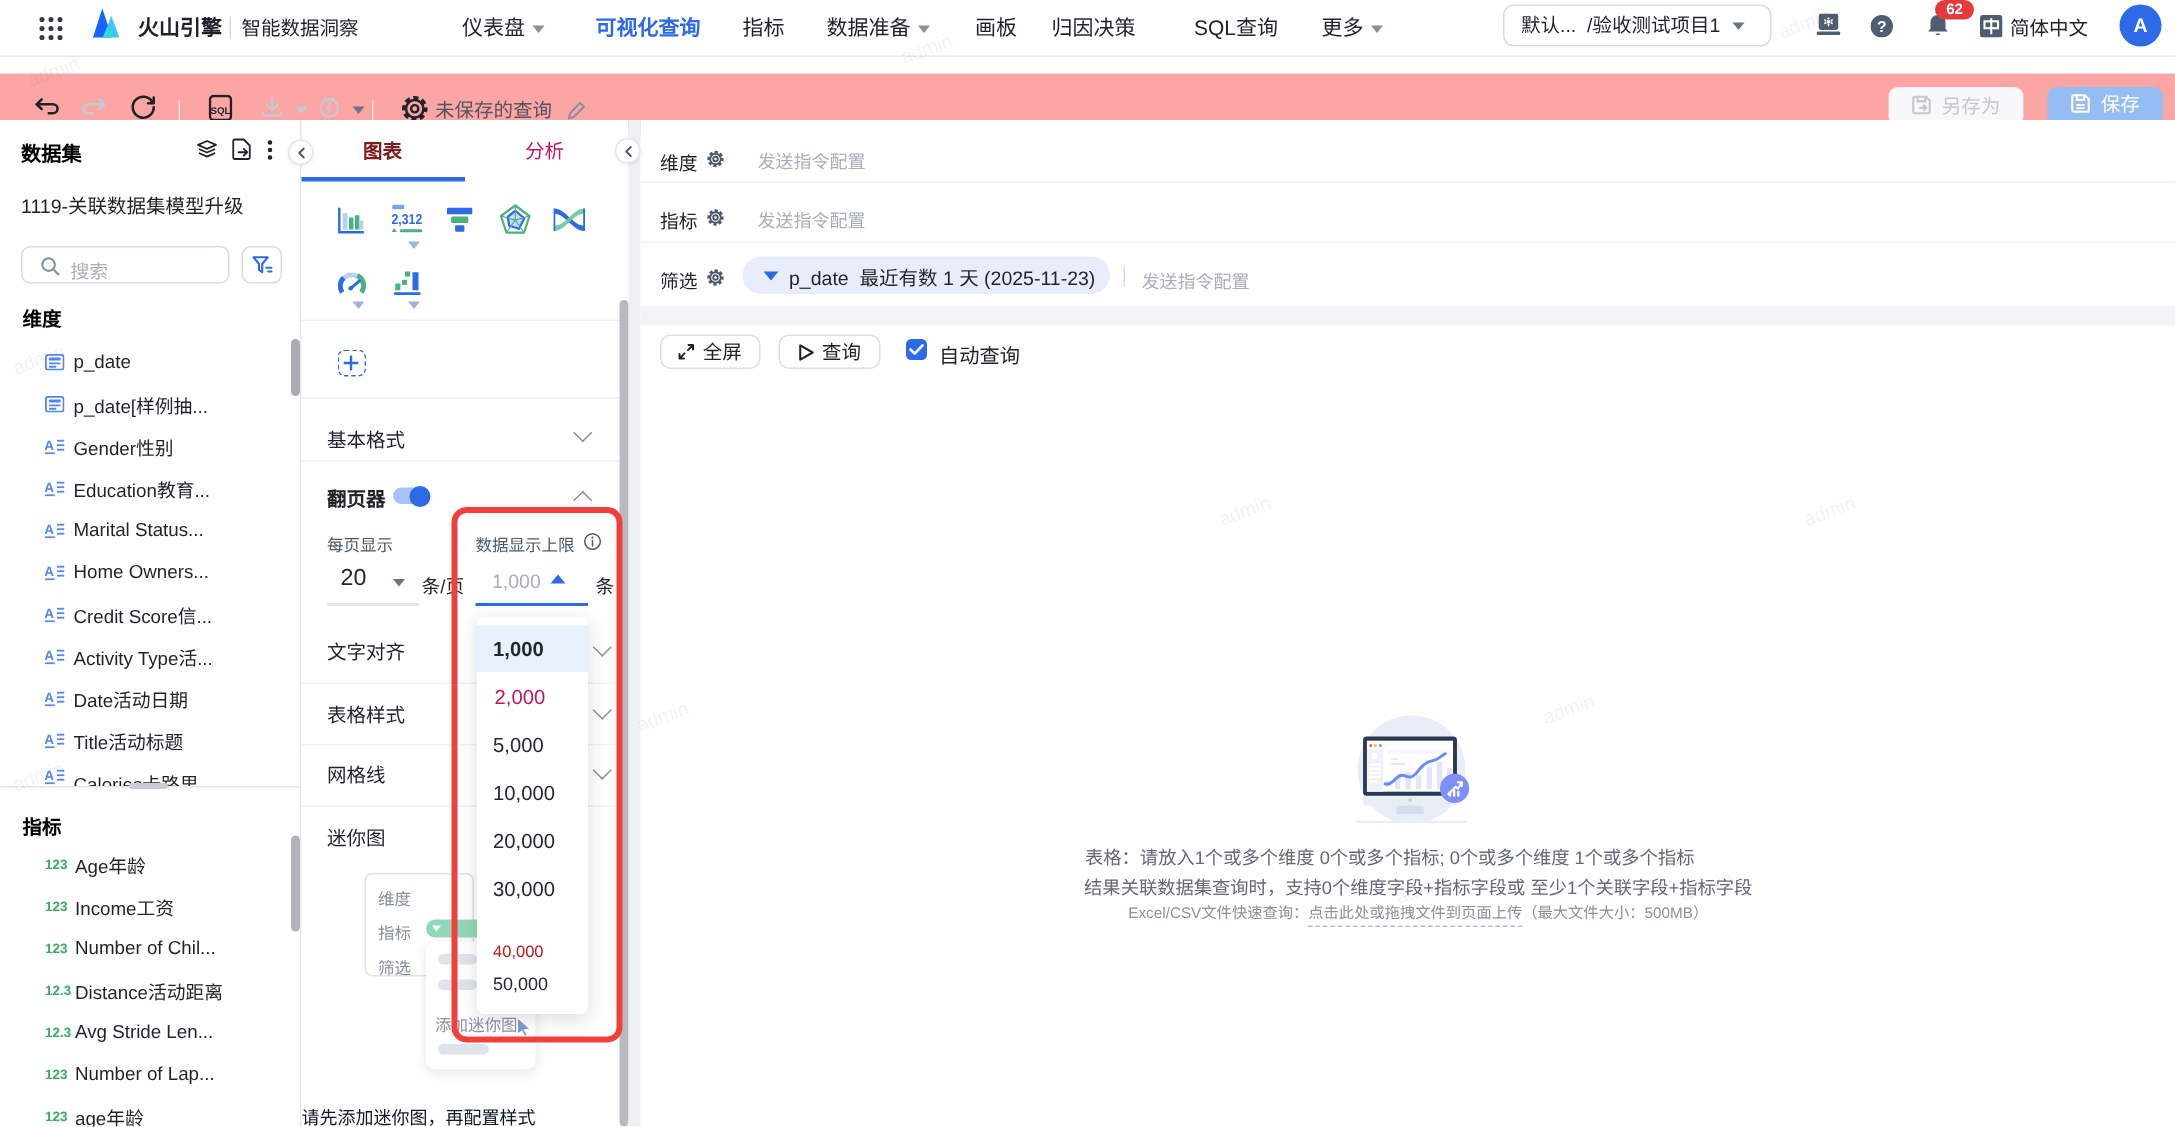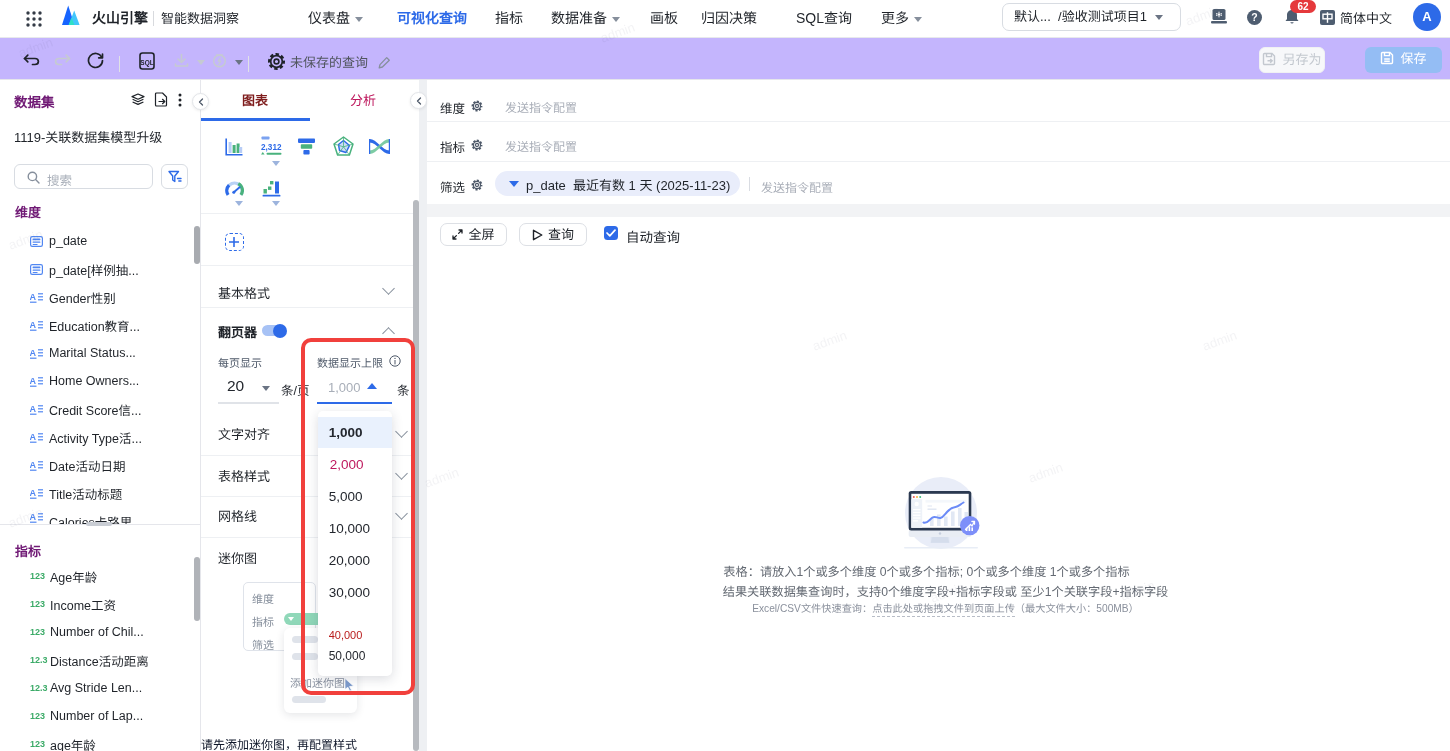--- a/index.html
+++ b/index.html
@@ -8,32 +8,32 @@
   font-family:"Liberation Sans", sans-serif; color:#1d2129; }
 .abs { position:absolute; }
 #page { position:relative; width:1450px; height:751px; }
 
 #topnav { position:absolute; left:0; top:0; width:1450px; height:38px; background:#fff;
   border-bottom:1px solid #e7e9ec; }
 .navitem { position:absolute; top:0; height:37px; line-height:37px; font-size:14px; color:#1f2329; white-space:nowrap; }
 .navitem.active { color:#2d6ae8; font-weight:bold; }
 .caret-dn { display:inline-block; width:0; height:0; border-left:4px solid transparent; border-right:4px solid transparent; border-top:5px solid #868f9c; vertical-align:middle; margin-left:5px; }
 
-#toolbar { position:absolute; left:0; top:38px; width:1450px; height:42px; background:#c4b5fd;
+#toolbar { position:absolute; left:0; top:49px; width:1450px; height:42px; background:#fca5a5;
   border-bottom:1px solid #e5e6eb; }
 .tbtn { position:absolute; top:9px; height:26px; line-height:24px; border-radius:6px; font-size:13px; text-align:center; }
 
 #leftpanel { position:absolute; left:0; top:80px; width:201px; height:671px; background:#fff; border-right:1px solid #e5e6eb; }
 #chartpanel { position:absolute; left:201px; top:80px; width:218px; height:671px; background:#fff; }
 #gutter { position:absolute; left:419px; top:80px; width:8px; height:671px; background:#eef0f3; }
 #main { position:absolute; left:427px; top:80px; width:1023px; height:671px; background:#fff; }
 .fielditem { position:absolute; left:30px; height:28px; display:flex; align-items:center; font-size:12.5px; color:#1f2329; white-space:nowrap; }
 .fielditem svg { margin-right:6px; flex:none; }
 .num-ic { display:inline-block; width:17px; margin-right:3px; color:#3cab68; font-size:9px; font-weight:bold; letter-spacing:0; }
-.sec-title { font-size:13px; font-weight:bold; color:#701a75; }
+.sec-title { font-size:13px; font-weight:bold; color:#000000; }
 .row-label { font-size:12.5px; color:#1f2329; }
 .ph { color:#a9aeb8; font-size:12px; }
 .hr { position:absolute; height:1px; background:#eef0f3; }
 .chev { display:inline-block; width:9px; height:9px; border-right:1.4px solid #868f9c; border-bottom:1.4px solid #868f9c; }
 .chev.down { transform:rotate(45deg); }
 .chev.up { transform:rotate(-135deg); }
 
 .wm { position:absolute; font-size:13px; color:rgba(80,90,110,0.07); transform:rotate(-20deg); white-space:nowrap; }
 </style>
 </head>
@@ -152,21 +152,21 @@
       <circle cx="9.5" cy="9.5" r="7.1" stroke="#1f2329" stroke-width="2.8" stroke-dasharray="3.35 2.23" stroke-dashoffset="1.2"></circle>
       <circle cx="9.5" cy="9.5" r="5.8" stroke="#1f2329" stroke-width="1.7"></circle>
       <circle cx="9.5" cy="9.5" r="2.4" stroke="#1f2329" stroke-width="1.6"></circle>
     </svg>
     <div class="abs" style="left:290px; top:15px; font-size:13px; color:#51565f; line-height:20px;">未保存的查询</div>
 
     <svg class="abs" style="left:378px; top:18px;" width="13" height="13" viewBox="0 0 13 13" fill="none" stroke="#868f9c" stroke-width="1.3">
       <path d="M8.7 1.6 L11.3 4.2 L4.4 11 L1.2 11.8 L2 8.6 Z" stroke-linejoin="round"></path>
     </svg>
 
-    <div class="tbtn" style="left:1259px; width:66px; background:#f7f8fa; color:#c3c8cf; border:1px solid #f0f1f3;">
+    <div class="tbtn" style="left:1259px; width:90px; background:#f7f8fa; color:#c3c8cf; border:1px solid #f0f1f3;">
       <svg width="14" height="14" viewBox="0 0 14 14" fill="none" stroke="#c3c8cf" stroke-width="1.4" style="vertical-align:-2px; margin-right:6px;">
         <path d="M1.5 2.5 A1 1 0 0 1 2.5 1.5 L10 1.5 L12.5 4 L12.5 11.5 A1 1 0 0 1 11.5 12.5 L2.5 12.5 A1 1 0 0 1 1.5 11.5 Z"></path>
         <path d="M4.5 1.8 L4.5 4.6 L9.5 4.6 L9.5 1.8"></path>
         <path d="M5.5 8.8 L10 8.8 M8.2 6.9 L10.2 8.8 L8.2 10.7"></path>
       </svg>另存为</div>
     <div class="tbtn" style="left:1365px; width:77px; background:#94bdf4; color:#fff;">
       <svg width="14" height="14" viewBox="0 0 14 14" fill="none" stroke="#fff" stroke-width="1.4" style="vertical-align:-2px; margin-right:6px;">
         <path d="M1.5 2.5 A1 1 0 0 1 2.5 1.5 L10 1.5 L12.5 4 L12.5 11.5 A1 1 0 0 1 11.5 12.5 L2.5 12.5 A1 1 0 0 1 1.5 11.5 Z"></path>
         <path d="M4.5 1.8 L4.5 4.6 L9.5 4.6 L9.5 1.8"></path>
         <path d="M4.2 8 L9.8 8 M4.2 10.2 L9.8 10.2"></path>

